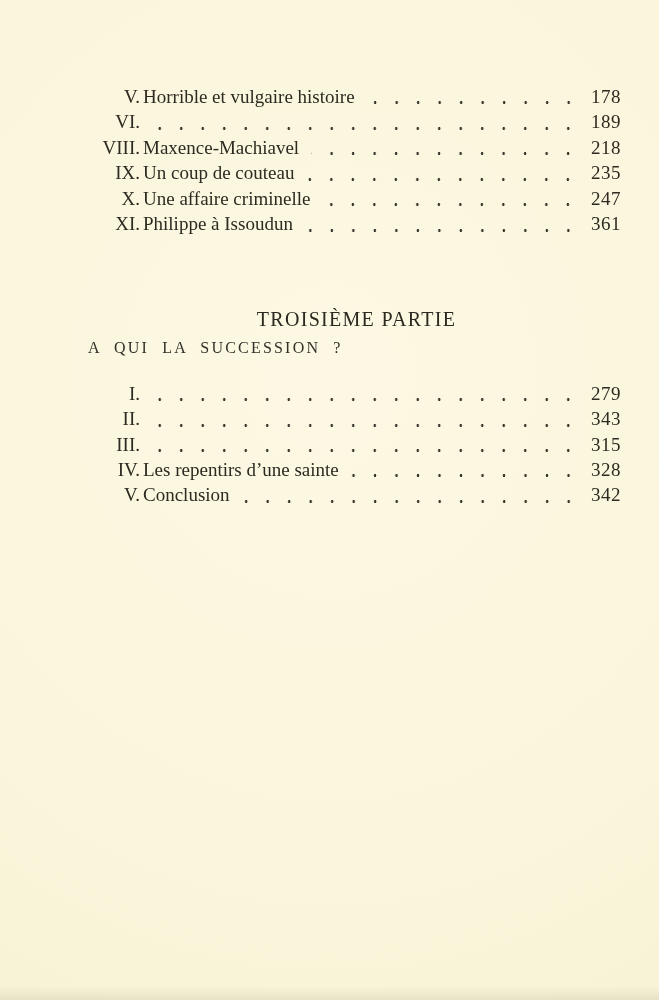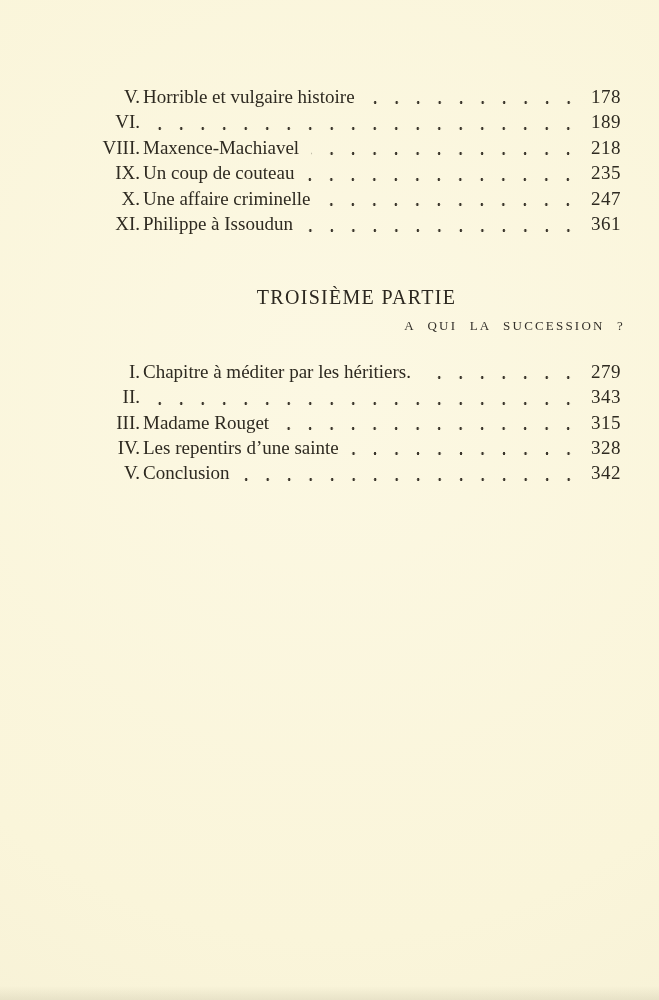--- a/index.html
+++ b/index.html
@@ -65,31 +65,31 @@
     background-repeat: repeat-x;
     background-position: right 2px bottom 4px;
   }
   .pg {
     flex: 0 0 34px;
     min-width: 34px;
     text-align: left;
     letter-spacing: 0.5px;
   }
   .part-heading {
-    margin-top: 47px;
+    margin-top: 69px;
     text-align: center;
     font-size: 20px;
     letter-spacing: 1.3px;
     line-height: 26px;
     color: #2C2820;
   }
   .part-subheading {
     margin-top: 7px;
-    text-align: right;
-    font-size: 13px;
+    text-align: left;
+    font-size: 16px;
     letter-spacing: 2.2px;
     word-spacing: 7px;
     line-height: 18px;
     color: #33302a;
   }
   .toc-block-bottom { margin-top: 24px; }
 </style>
 </head>
 <body>
 
@@ -133,32 +133,30 @@
         <span class="pg">361</span>
       </div>
     </div>
 
     <div class="part-heading">TROISIÈME PARTIE</div>
     <div class="part-subheading">A QUI LA SUCCESSION ?</div>
 
     <div class="toc-block toc-block-bottom">
       <div class="toc-row">
         <span class="num">I.</span>
-        <span class="title">Chapitre à méditer par les héritiers.</span>
         <span class="leader"></span>
         <span class="pg">279</span>
       </div>
       <div class="toc-row">
         <span class="num">II.</span>
         <span class="leader"></span>
         <span class="pg">343</span>
       </div>
       <div class="toc-row">
         <span class="num">III.</span>
-        <span class="title">Madame Rouget</span>
         <span class="leader"></span>
         <span class="pg">315</span>
       </div>
       <div class="toc-row">
         <span class="num">IV.</span>
         <span class="title">Les repentirs d’une sainte</span>
         <span class="leader"></span>
         <span class="pg">328</span>
       </div>
       <div class="toc-row">

